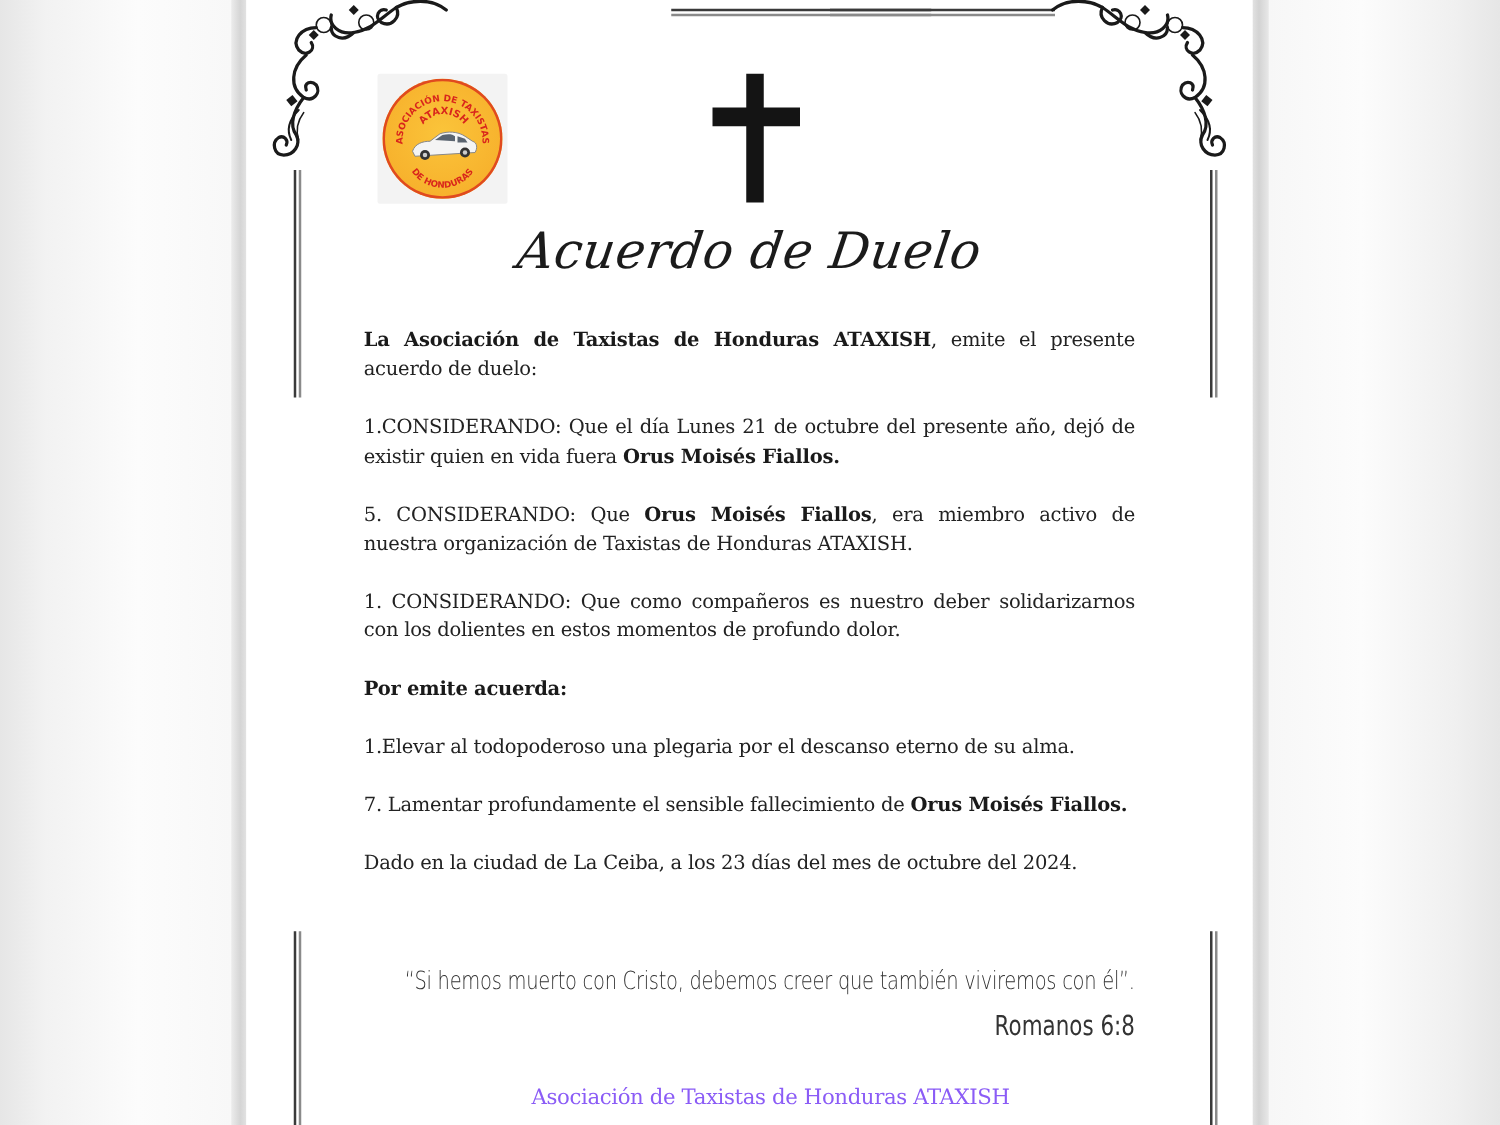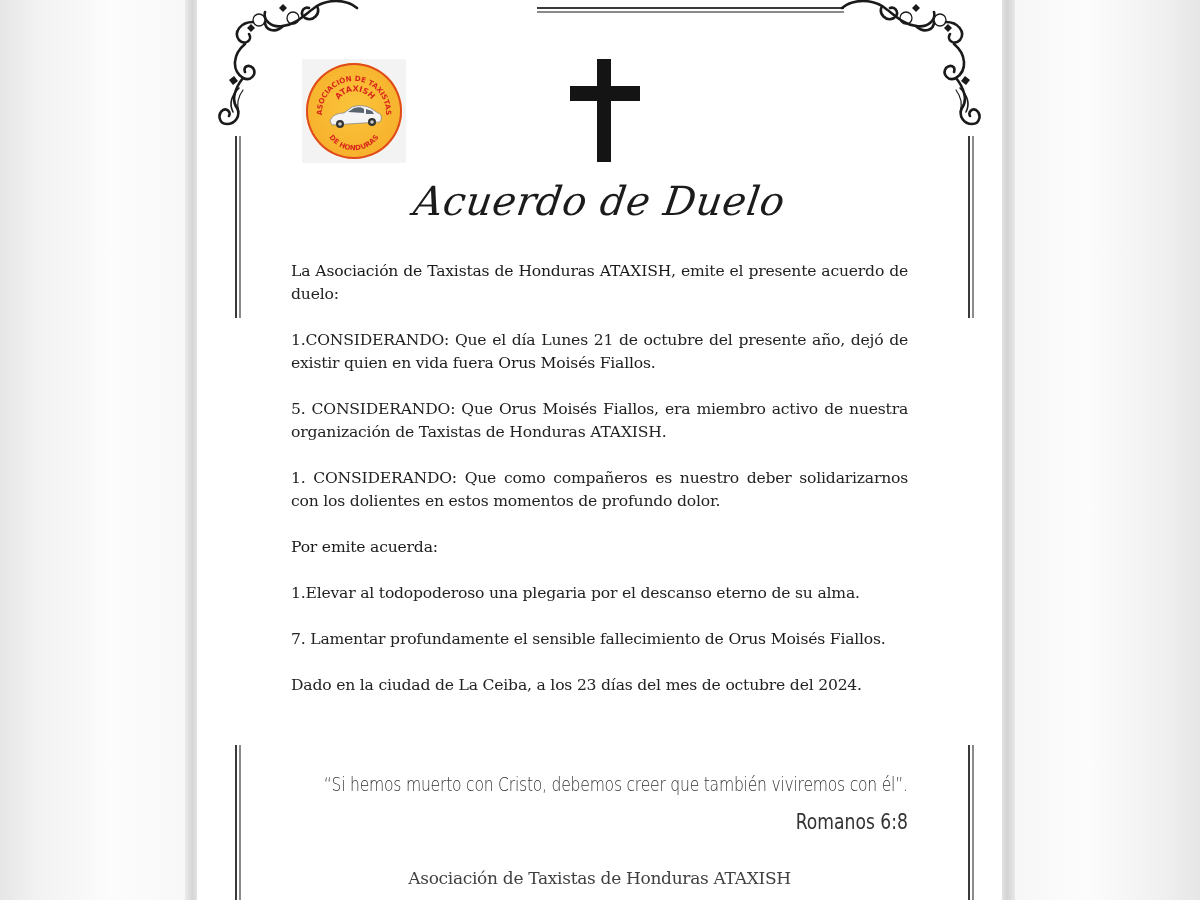--- a/index.html
+++ b/index.html
@@ -42,35 +42,35 @@
     position:absolute; left:0; width:805px; top:178px; text-align:center;
     font-family: "DejaVu Serif", serif; font-style:italic; font-size:40px; color:#1b1b1b;
     letter-spacing:0.5px; transform: skewX(-8deg);
   }
   .body-text {
     position:absolute; left:94px; top:260px; width:617px;
     font-family: "DejaVu Serif", serif; font-size:15.6px; line-height:23px; color:#222;
     text-align:justify; letter-spacing:-0.2px;
   }
   .body-text p { margin:0 0 23px 0; }
-  .body-text b { font-weight:normal; color:#1a1a1a; }
+  .body-text b { font-weight:bold; color:#1a1a1a; }
   .quote {
     position:absolute; right:94px; top:772px; text-align:right;
     font-family: "DejaVu Sans", sans-serif; font-size:20px; color:#333;
     transform: scaleX(0.78); transform-origin: right center; white-space:nowrap;
     font-weight:300; letter-spacing:-0.3px;
   }
   .verse {
     position:absolute; right:94px; top:809px; text-align:right;
     font-family: "DejaVu Sans", sans-serif; font-size:22px; color:#333;
     transform: scaleX(0.78); transform-origin: right center; white-space:nowrap;
   }
   .signature {
-    position:absolute; left:0; width:805px; top:868px; text-align:center;
-    font-family: "DejaVu Serif", serif; font-size:17px; color:#404040; letter-spacing:-0.3px;
+    position:absolute; left:17px; width:805px; top:868px; text-align:center;
+    font-family: "DejaVu Serif", serif; font-size:17px; color:#8b5cf6; letter-spacing:-0.3px;
   }
 </style>
 </head>
 <body>
 
 <div class="bg-left"></div>
 <div class="bg-right"></div>
 <div class="edge-left"></div>
 <div class="edge-right"></div>
 

